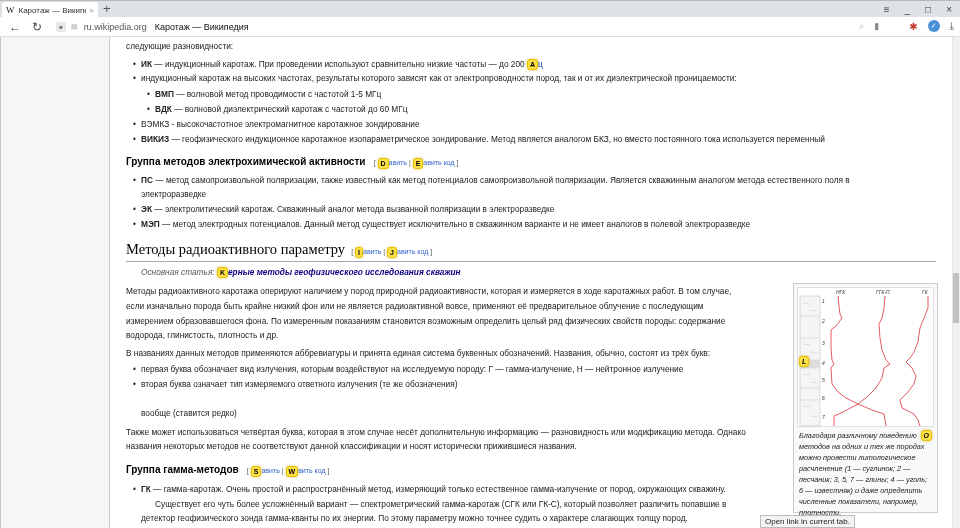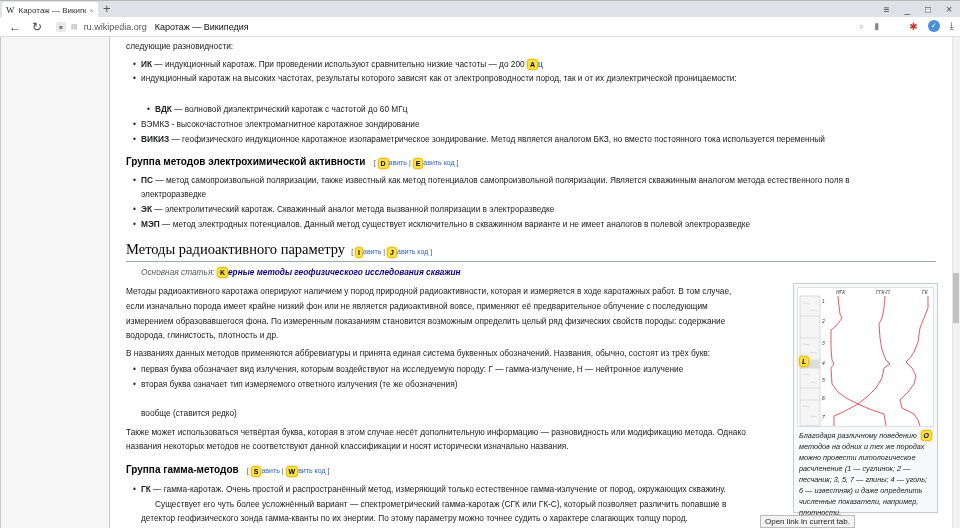--- a/index.html
+++ b/index.html
@@ -81,20 +81,23 @@
     <div class="scroll-thumb"></div>
   </div>
 
 <div class="content">
   <div class="abs" style="left:0;top:3px">следующие разновидности:</div>
 
   <div class="abs bullet" style="left:15px;top:21px">
     <b>ИК</b><span> — индукционный каротаж. При проведении используют сравнительно низкие частоты — до 200 </span><span class="hint">A</span><span class="link-blue">ц</span>
   </div>
   <div class="abs bullet" style="left:15px;top:35px">индукционный каротаж на высоких частотах, результаты которого зависят как от электропроводности пород, так и от их диэлектрической проницаемости:</div>
+  <div class="abs bullet" style="left:29px;top:51px">
+    <b>ВМП</b><span> — волновой метод проводимости с частотой 1-5 МГц</span>
+  </div>
   <div class="abs bullet" style="left:29px;top:66px">
     <b>ВДК</b><span> — волновой диэлектрический каротаж с частотой до 60 МГц</span>
   </div>
   <div class="abs bullet" style="left:15px;top:81px">ВЭМКЗ - высокочастотное электромагнитное каротажное зондирование</div>
   <div class="abs bullet" style="left:15px;top:96px">
     <b>ВИКИЗ</b><span> — геофизического индукционное каротажное изопараметрическое зондирование. Метод является аналогом БКЗ, но вместо постоянного тока используется переменный</span>
   </div>
 
   <div class="abs" style="left:0;top:118px">
     <span class="h3">Группа методов электрохимической активности</span>
@@ -114,31 +117,31 @@
   <div class="abs" style="left:0;top:206px">
     <span class="h2">Методы радиоактивного параметру</span>
     <span class="edit">&nbsp;&nbsp;<span class="br">[ </span><span class="hint">I</span><span>авить</span><span class="br"> | </span><span class="hint">J</span><span>авить код</span><span class="br"> ]</span></span>
   </div>
   <div class="hr" style="top:224px"></div>
   <div class="abs main-art" style="left:15px;top:229px">
     <span>Основная статья: </span><span class="hint" style="font-style:normal">K</span><a>ерные методы геофизического исследования скважин</a>
   </div>
 
   <div class="abs" style="left:0;top:248px">Методы радиоактивного каротажа оперируют наличием у пород природной радиоактивности, которая и измеряется в ходе каротажных работ. В том случае,</div>
-  <div class="abs" style="left:0;top:263px">если изначально порода имеет крайне низкий фон или не является радиоактивной вовсе, применяют её предварительное облучение с последующим</div>
+  <div class="abs" style="left:0;top:263px">если изначально порода быть крайне низкий фон или не является радиоактивной вовсе, применяют её предварительное облучение с последующим</div>
   <div class="abs" style="left:0;top:278px">измерением образовавшегося фона. По измеренным показаниям становится возможным определить целый ряд физических свойств породы: содержание</div>
   <div class="abs" style="left:0;top:292px">водорода, глинистость, плотность и др.</div>
 
   <div class="abs" style="left:0;top:310px">В названиях данных методов применяются аббревиатуры и принята единая система буквенных обозначений. Названия, обычно, состоят из трёх букв:</div>
   <div class="abs bullet" style="left:15px;top:326px">первая буква обозначает вид излучения, которым воздействуют на исследуемую породу: Г — гамма-излучение, Н — нейтронное излучение</div>
   <div class="abs bullet" style="left:15px;top:341px">вторая буква означает тип измеряемого ответного излучения (те же обозначения)</div>
   <div class="abs" style="left:15px;top:370px">вообще (ставится редко)</div>
 
   <div class="abs" style="left:0;top:389px">Также может использоваться четвёртая буква, которая в этом случае несёт дополнительную информацию — разновидность или модификацию метода. Однако</div>
-  <div class="abs" style="left:0;top:403px">названия некоторых методов не соответствуют данной классификации и носят исторически изначально названия.</div>
+  <div class="abs" style="left:0;top:403px">названия некоторых методов не соответствуют данной классификации и носят исторически прижившиеся названия.</div>
 
   <div class="abs" style="left:0;top:426px">
     <span class="h3">Группа гамма-методов</span>
     <span class="edit">&nbsp;&nbsp;&nbsp;<span class="br">[ </span><span class="hint">S</span><span>авить</span><span class="br"> | </span><span class="hint">W</span><span>вить код</span><span class="br"> ]</span></span>
   </div>
   <div class="abs bullet" style="left:15px;top:446px">
     <b>ГК</b><span> — гамма-каротаж. Очень простой и распространённый метод, измеряющий только естественное гамма-излучение от пород, окружающих скважину.</span>
   </div>
   <div class="abs" style="left:29px;top:461px">Существует его чуть более усложнённый вариант — спектрометрический гамма-каротаж (СГК или ГК-С), который позволяет различить попавшие в</div>
   <div class="abs" style="left:15px;top:475px">детектор геофизического зонда гамма-кванты по их энергии. По этому параметру можно точнее судить о характере слагающих толщу пород.</div>

